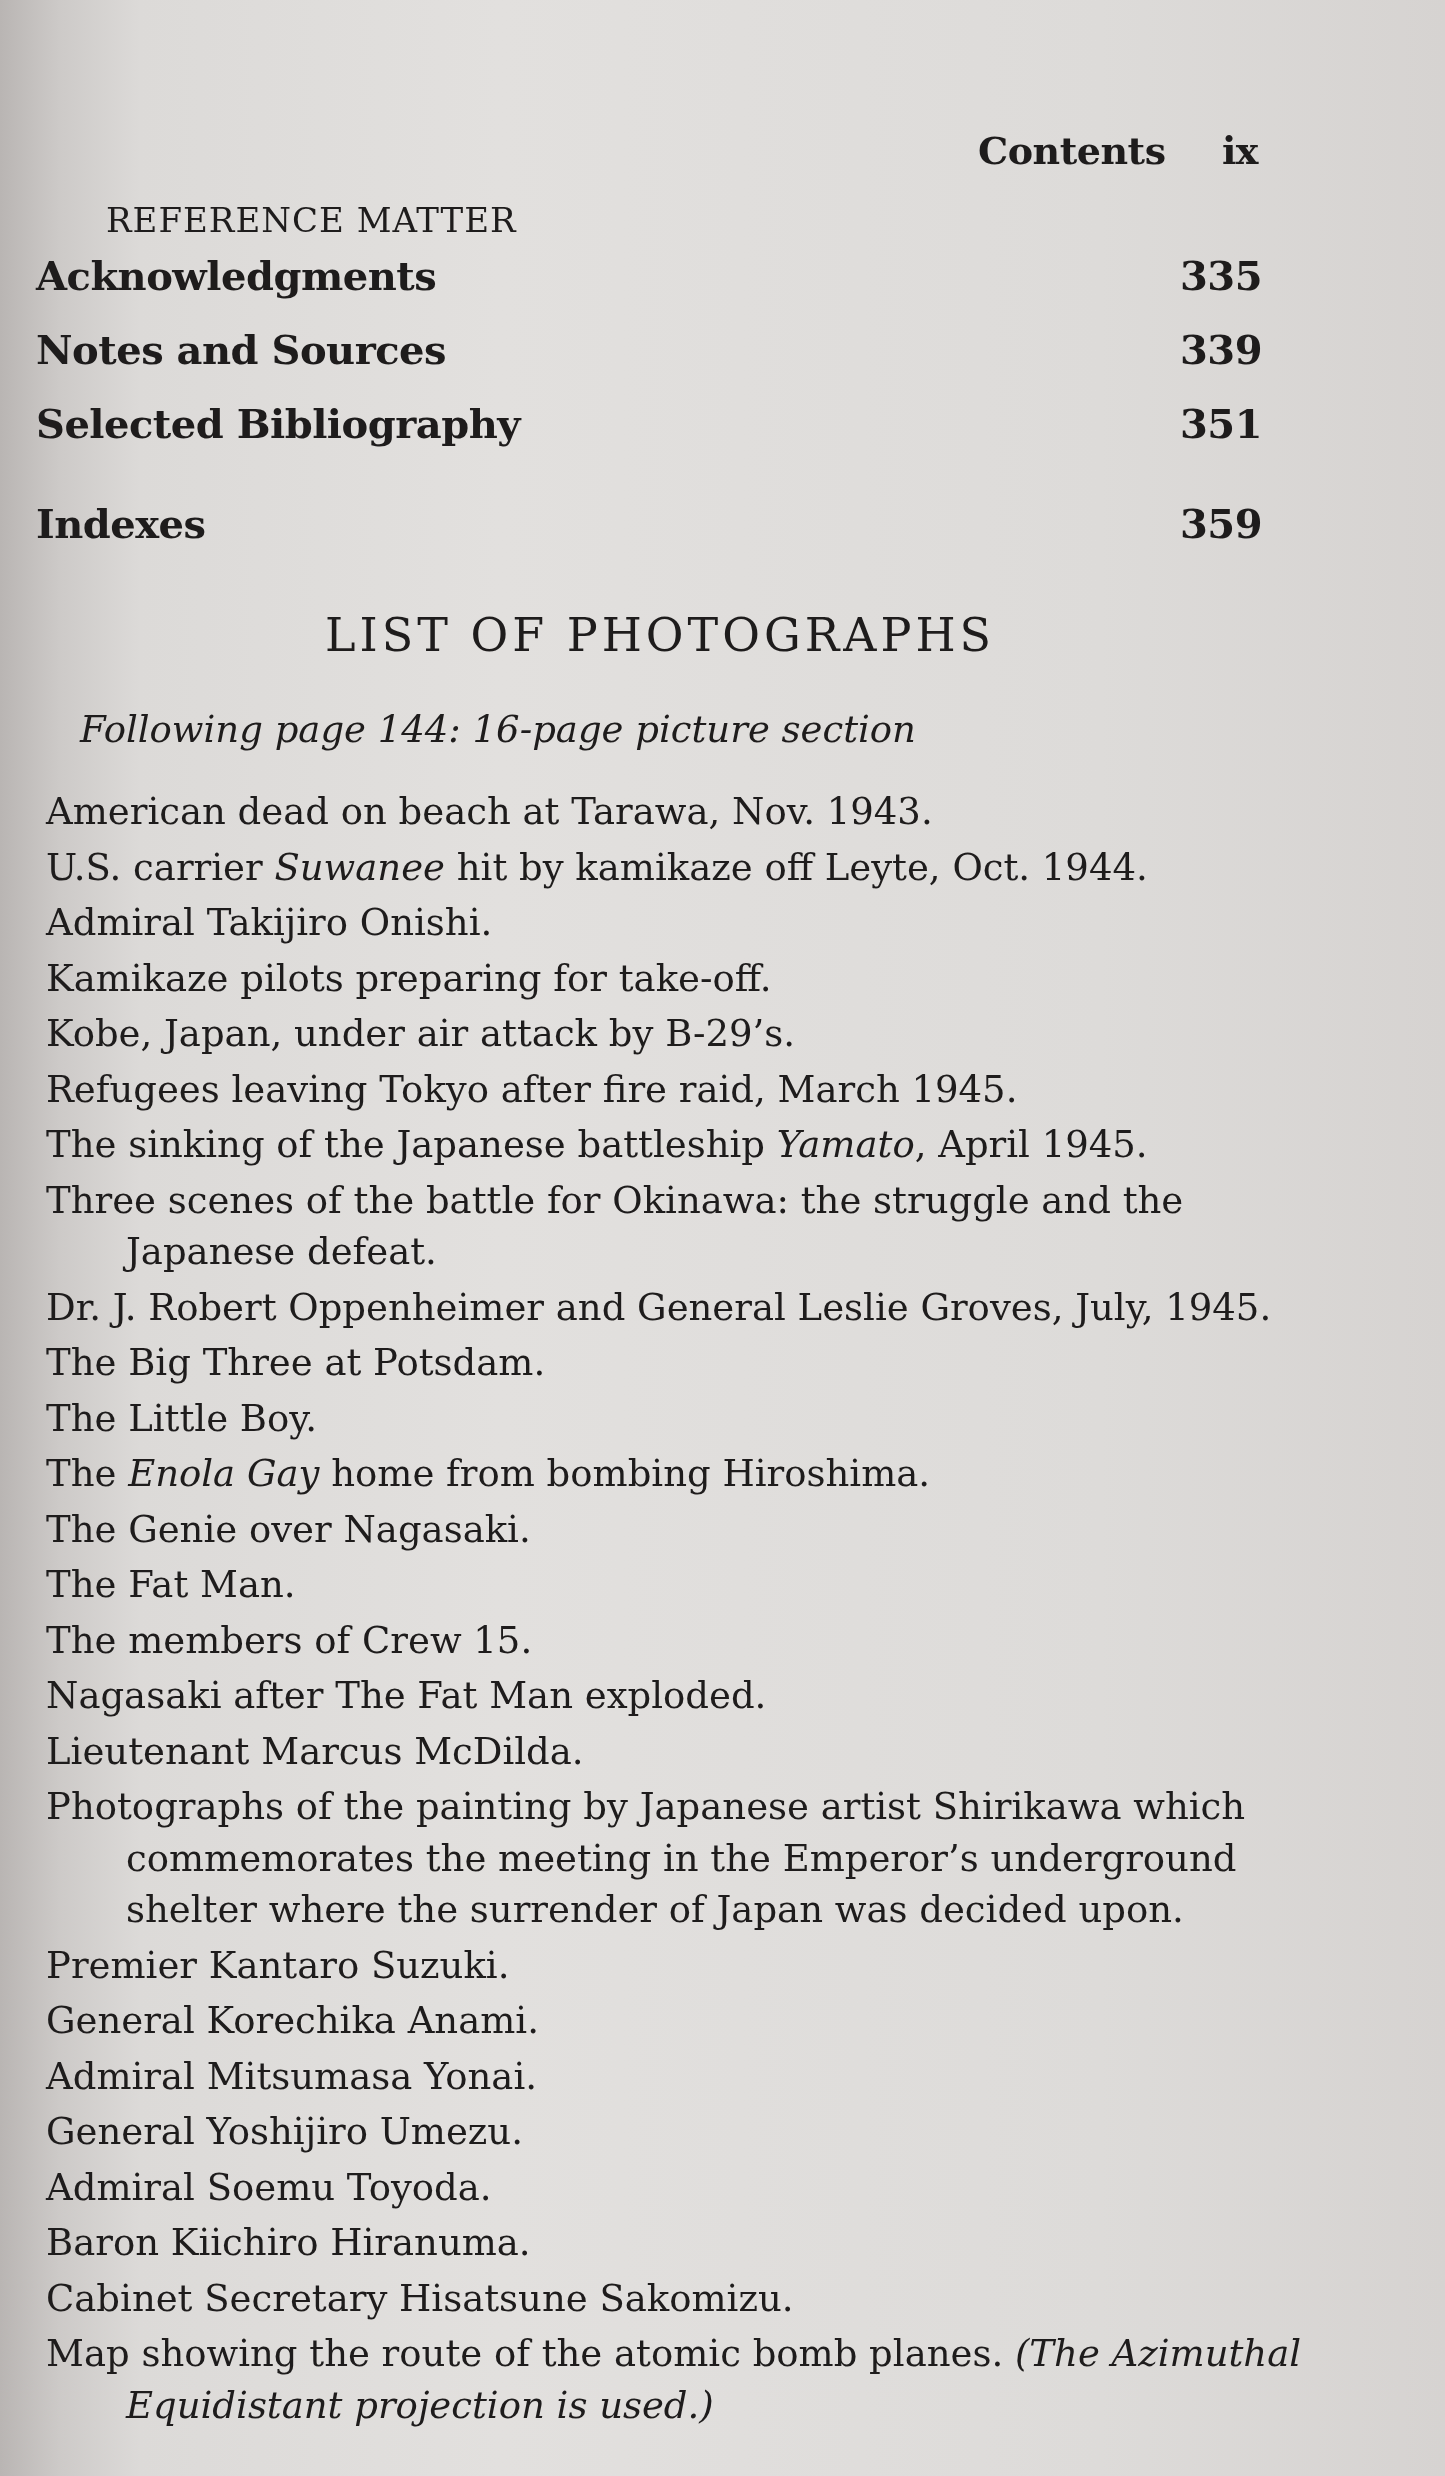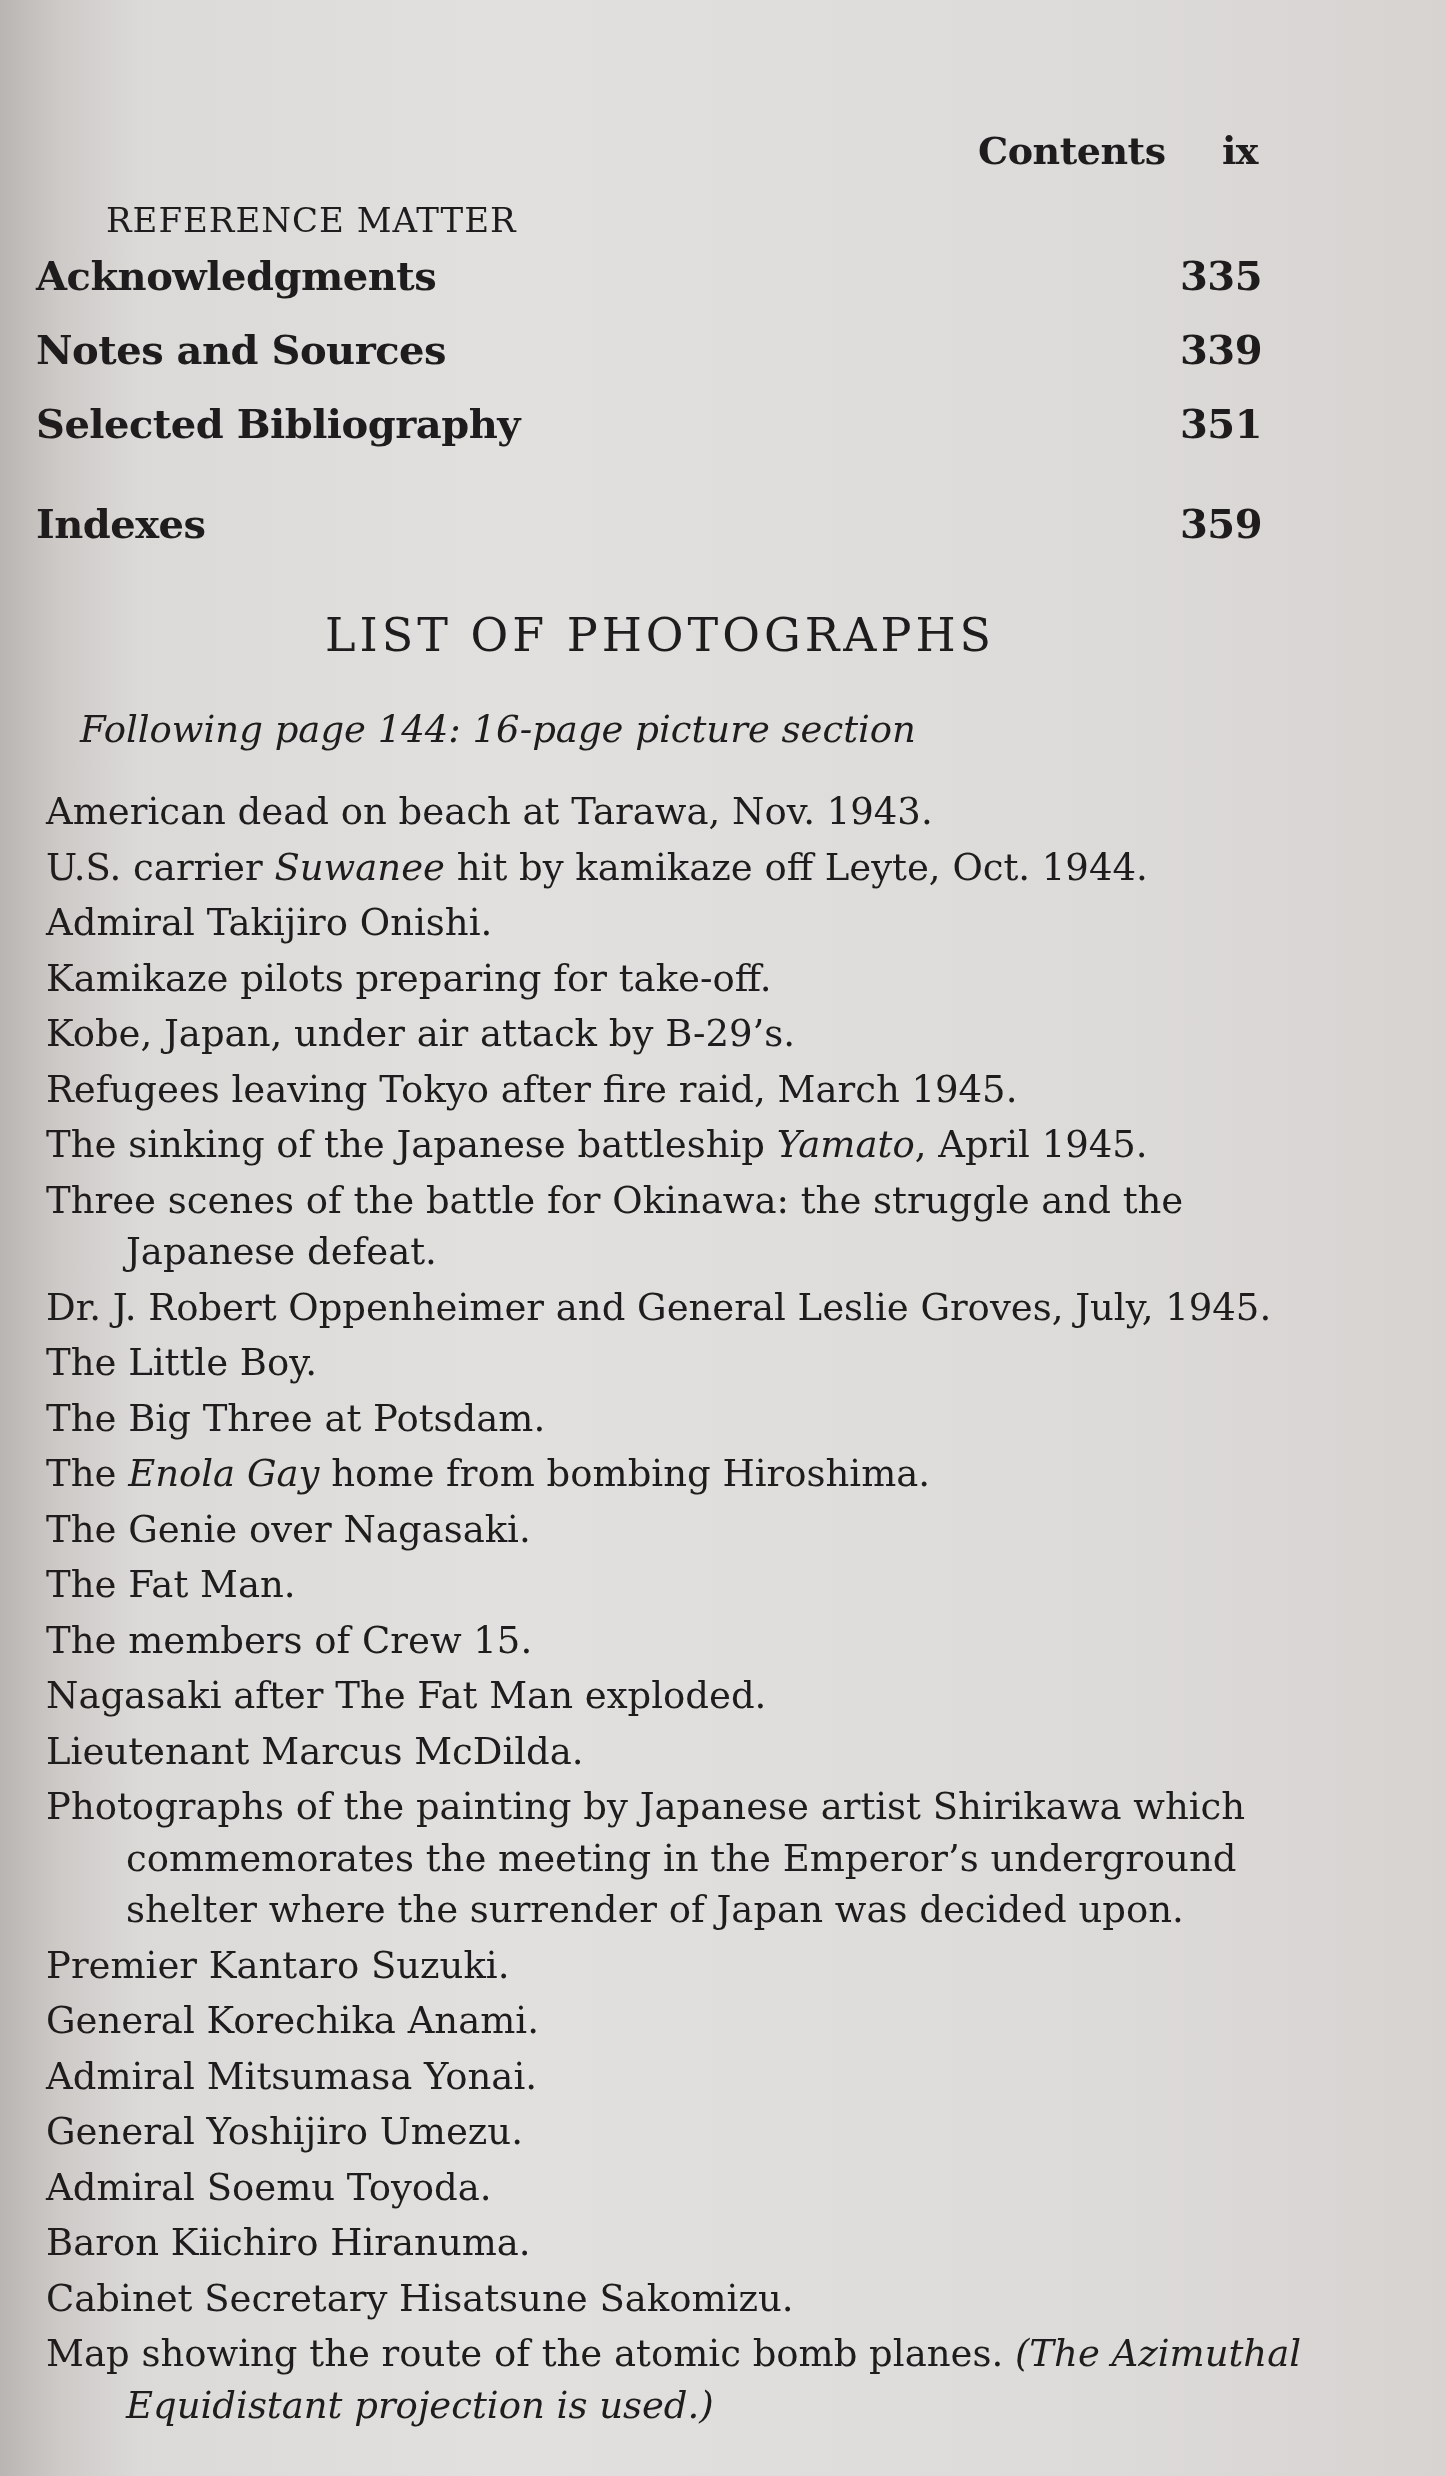--- a/index.html
+++ b/index.html
@@ -120,22 +120,22 @@
   <ul class="photo-list">
     <li><span>American dead on beach at Tarawa, Nov. 1943.</span><span class="it"></span><span></span></li>
     <li><span>U.S. carrier </span><span class="it">Suwanee</span><span> hit by kamikaze off Leyte, Oct. 1944.</span></li>
     <li><span>Admiral Takijiro Onishi.</span><span class="it"></span><span></span></li>
     <li><span>Kamikaze pilots preparing for take-off.</span><span class="it"></span><span></span></li>
     <li><span>Kobe, Japan, under air attack by B-29’s.</span><span class="it"></span><span></span></li>
     <li><span>Refugees leaving Tokyo after fire raid, March 1945.</span><span class="it"></span><span></span></li>
     <li><span>The sinking of the Japanese battleship </span><span class="it">Yamato</span><span>, April 1945.</span></li>
     <li><span>Three scenes of the battle for Okinawa: the struggle and the Japanese defeat.</span><span class="it"></span><span></span></li>
     <li><span>Dr. J. Robert Oppenheimer and General Leslie Groves, July, 1945.</span><span class="it"></span><span></span></li>
+    <li><span>The Big Three at Potsdam.</span><span class="it"></span><span></span></li>
     <li><span>The Little Boy.</span><span class="it"></span><span></span></li>
-    <li><span>The Big Three at Potsdam.</span><span class="it"></span><span></span></li>
     <li><span>The </span><span class="it">Enola Gay</span><span> home from bombing Hiroshima.</span></li>
     <li><span>The Genie over Nagasaki.</span><span class="it"></span><span></span></li>
     <li><span>The Fat Man.</span><span class="it"></span><span></span></li>
     <li><span>The members of Crew 15.</span><span class="it"></span><span></span></li>
     <li><span>Nagasaki after The Fat Man exploded.</span><span class="it"></span><span></span></li>
     <li><span>Lieutenant Marcus McDilda.</span><span class="it"></span><span></span></li>
     <li><span>Photographs of the painting by Japanese artist Shirikawa which commemorates the meeting in the Emperor’s underground shelter where the surrender of Japan was decided upon.</span><span class="it"></span><span></span></li>
     <li><span>Premier Kantaro Suzuki.</span><span class="it"></span><span></span></li>
     <li><span>General Korechika Anami.</span><span class="it"></span><span></span></li>
     <li><span>Admiral Mitsumasa Yonai.</span><span class="it"></span><span></span></li>

